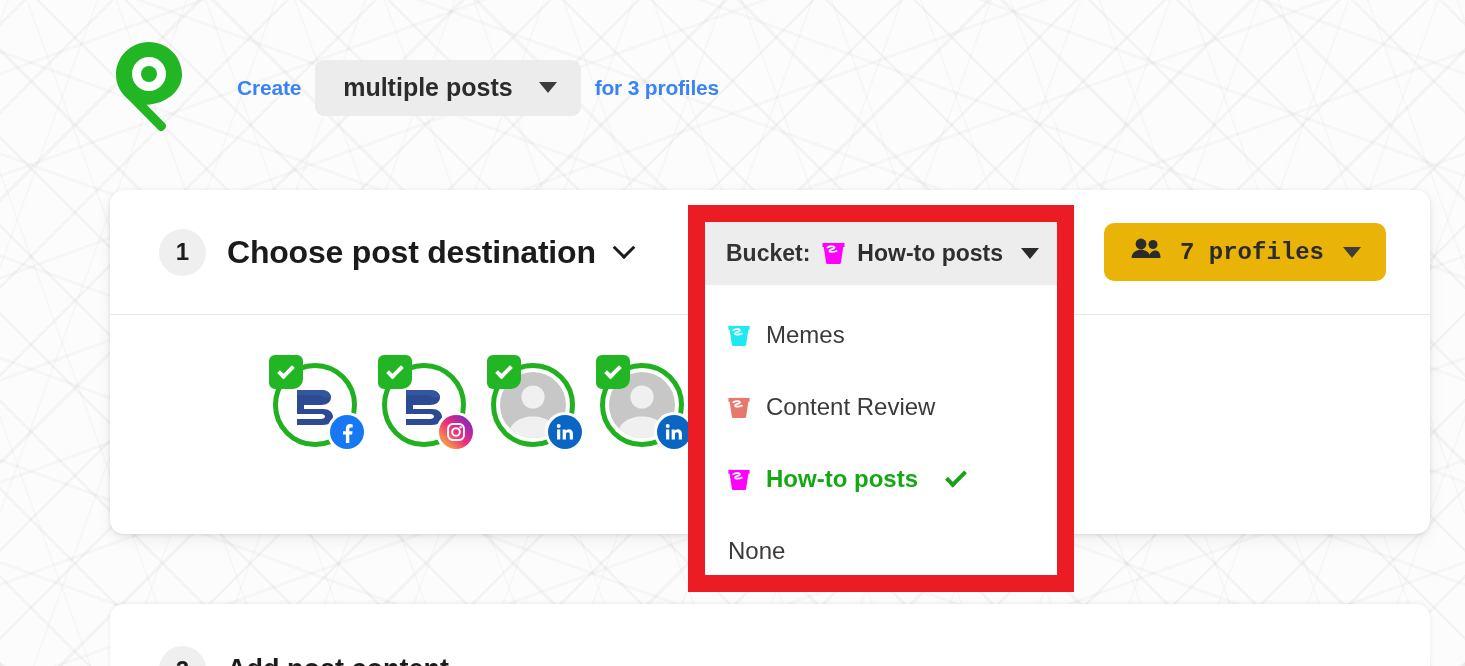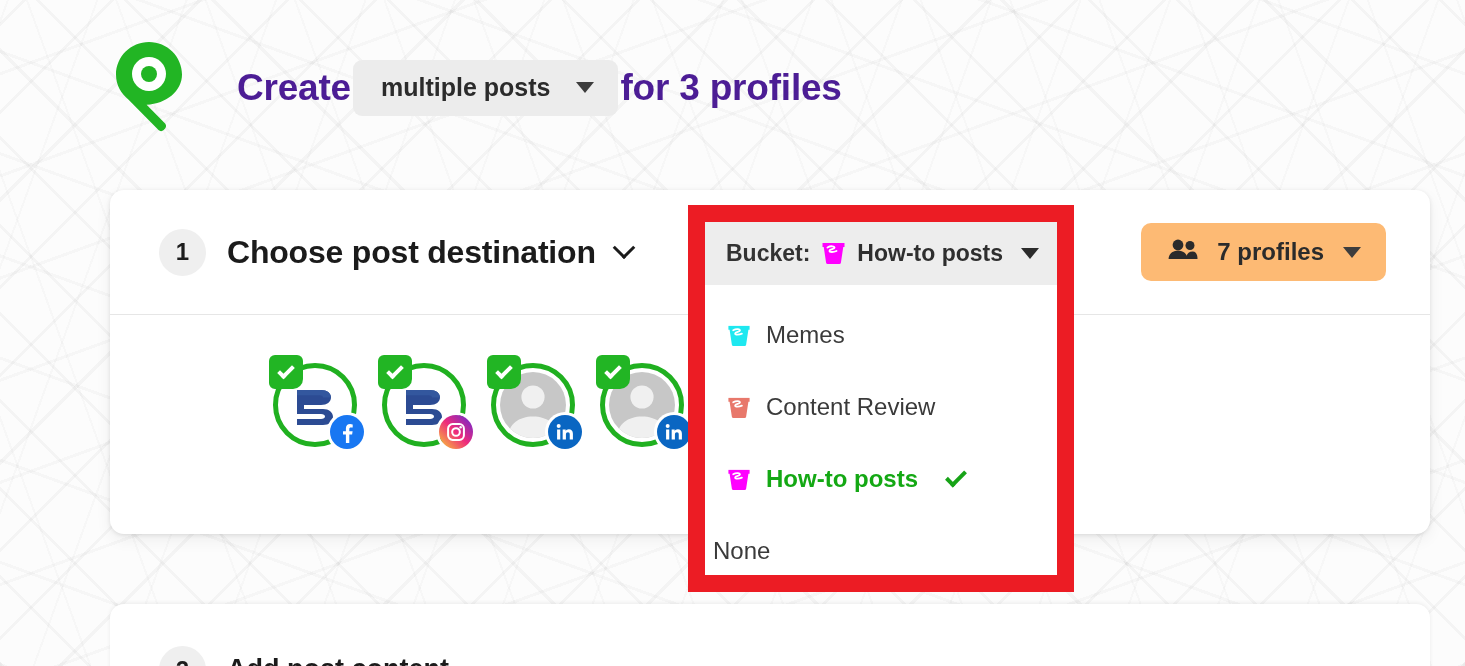--- a/index.html
+++ b/index.html
@@ -30,25 +30,25 @@
   
   #page-header {
     position:absolute; left:0; top:0; width:1465px; height:175px;
     display:flex; align-items:center;
     padding-left:113px;
     z-index:3;
   }
   #app-logo { width:72px; height:96px; position:relative; flex:none; margin-right:52px; }
   #app-logo svg { display:block; }
   .h-title {
-    font-size:37px; font-weight:bold; color:#4c1d95;
+    font-size:21px; font-weight:bold; color:#3b82f6;
     letter-spacing:-.2px; white-space:nowrap;
   }
   #post-type-chip {
-    margin:0 2px;
+    margin:0 14px;
     background:#ececec; border:none; border-radius:9px;
     height:56px; padding:0 24px 0 28px;
     display:flex; align-items:center; gap:26px;
     font-family:"Liberation Sans", sans-serif;
     font-size:25px; font-weight:bold; color:#2b2b2b;
     white-space:nowrap; cursor:pointer;
   }
   .caret-down {
     width:0; height:0; flex:none;
     border-left:9px solid transparent;
@@ -80,24 +80,24 @@
     color:#1b1b1b; letter-spacing:-.2px; white-space:nowrap;
   }
   .chevron-down {
     width:16px; height:16px; margin-left:20px; flex:none;
     border-right:3.5px solid #1b1b1b;
     border-bottom:3.5px solid #1b1b1b;
     transform:rotate(45deg) translate(-3px,-3px);
   }
   #profiles-chip {
     margin-left:auto; margin-right:44px;
-    background:#fdba74; border:none; border-radius:10px;
+    background:#eab308; border:none; border-radius:10px;
     height:58px; padding:0 25px 0 27px;
     display:flex; align-items:center; gap:19px;
-    font-family:Liberation Sans, sans-serif;
+    font-family:Liberation Mono, monospace;
     font-size:24px; font-weight:bold; color:#2b2b2b;
     white-space:nowrap; cursor:pointer;
   }
 
   
   #profile-avatar-row {
     display:flex; align-items:center;
     padding:48px 0 0 163px; gap:25px;
   }
   .avatar-wrap { position:relative; width:84px; height:84px; flex:none; }
@@ -170,21 +170,21 @@
     height:72px; display:flex; align-items:center;
     padding-left:21px; gap:16px; cursor:pointer;
   }
   .bucket-option .opt-label { font-size:24px; color:#3a3a3a; white-space:nowrap; }
   .bucket-option.selected .opt-label { color:#14a814; font-weight:bold; }
   .opt-check {
     width:20px; height:11px; margin-left:12px; margin-top:-6px;
     border-left:4px solid #17a317; border-bottom:4px solid #17a317;
     transform:rotate(-45deg);
   }
-  .bucket-option.none-option { padding-left:8px; }
+  .bucket-option.none-option { padding-left:23px; }
 
   
   .bucket-icon { width:27px; height:27px; flex:none; position:relative; }
   .bucket-icon svg { display:block; }
   .bucket-icon-sm { width:24px; height:24px; }
 </style>
 </head>
 <body>
 
 <div id="bg-pattern"></div>

